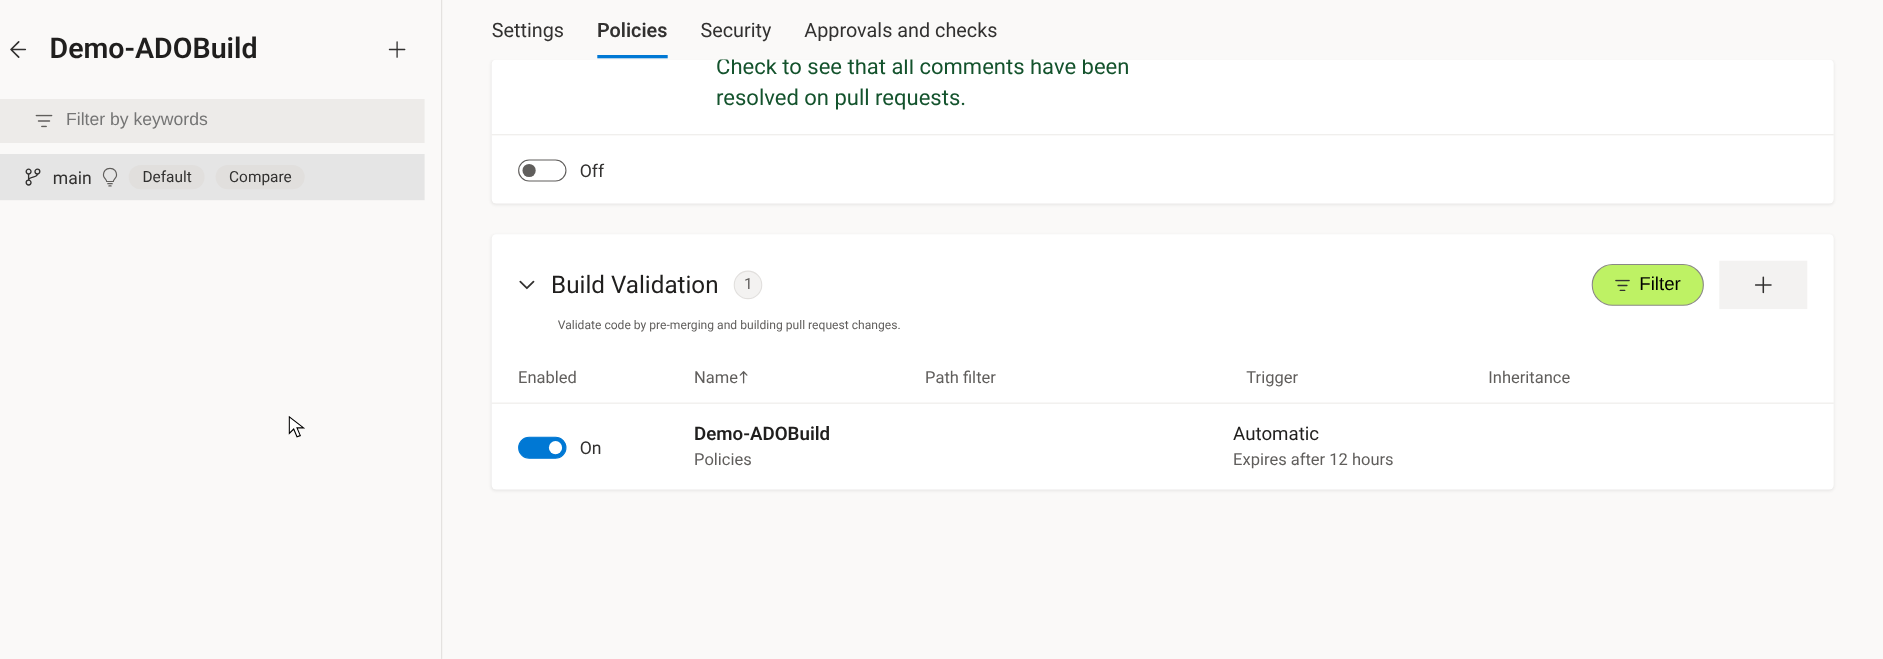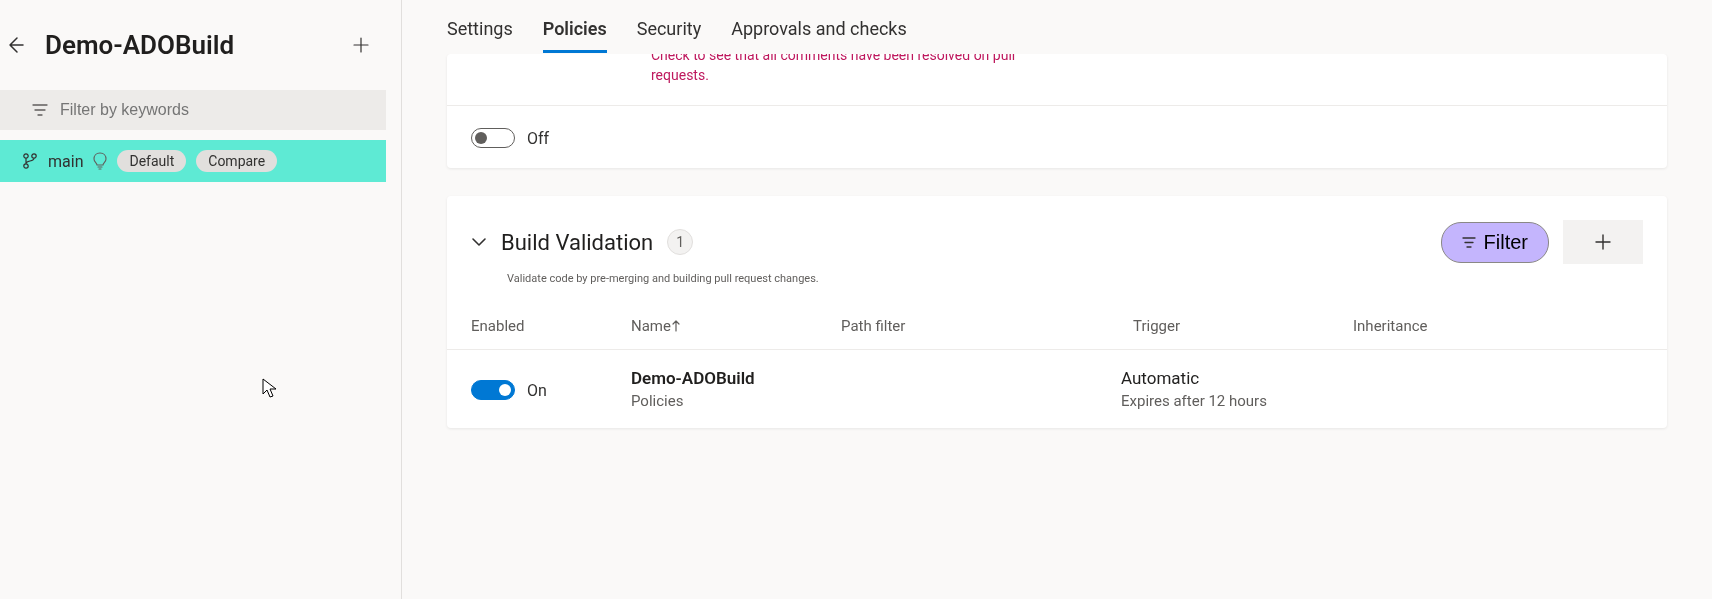--- a/index.html
+++ b/index.html
@@ -64,21 +64,21 @@
       font-size: 16px;
       color: #605e5c;
       flex: 1;
     }
 
     .branch-row {
       display: flex;
       align-items: center;
       padding: 10px 15px 10px 22px;
       gap: 10px;
-      background: #5eead4;
+      background: #e5e5e5;
       margin-right: 15px;
       cursor: pointer;
     }
     .branch-name {
       font-size: 16px;
       color: #323130;
     }
     .pill {
       background: #e1dfdd;
       padding: 3px 12px;
@@ -194,22 +194,22 @@
       margin-bottom: 4px;
       color: #201f1e;
     }
     .policy-desc {
       font-size: 16px;
       color: #605e5c;
       line-height: 1.4;
       max-width: 400px;
     }
     .policy-desc-clipped {
-      font-size: 14px;
-      color: #be185d;
+      font-size: 20px;
+      color: #14532d;
       line-height: 1.4;
       max-width: 400px;
       margin-top: -8px;
     }
 
     .section-header {
       display: flex;
       align-items: center;
       padding: 24px 24px 8px 24px;
       gap: 14px;
@@ -235,27 +235,27 @@
       color: #605e5c;
     }
     .section-actions {
       margin-left: auto;
       display: flex;
       gap: 14px;
       align-items: center;
     }
     .filter-btn {
       border: 1px solid #8a8886;
-      background: #c4b5fd;
+      background: #bef264;
       border-radius: 20px;
       padding: 8px 20px;
       display: flex;
       align-items: center;
       gap: 8px;
-      font-size: 20px;
+      font-size: 17px;
       cursor: pointer;
     }
     .add-btn {
       background: #f3f2f1;
       border: none;
       width: 80px;
       height: 44px;
       display: flex;
       align-items: center;
       justify-content: center;

